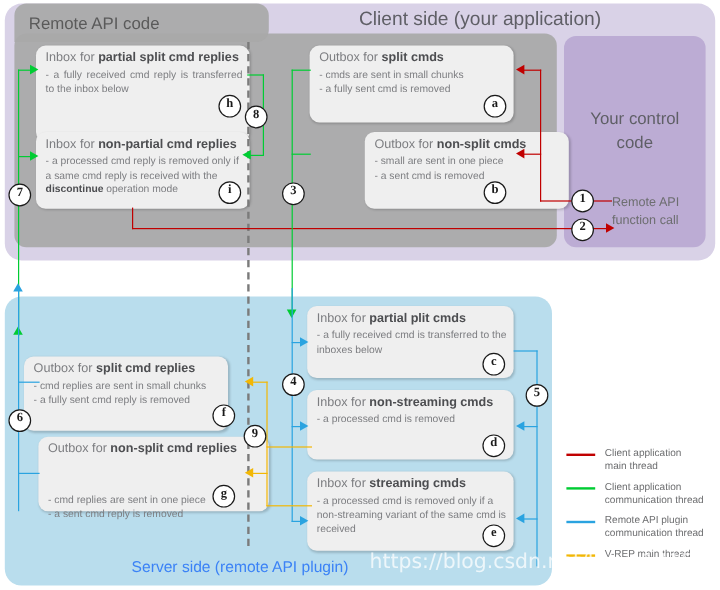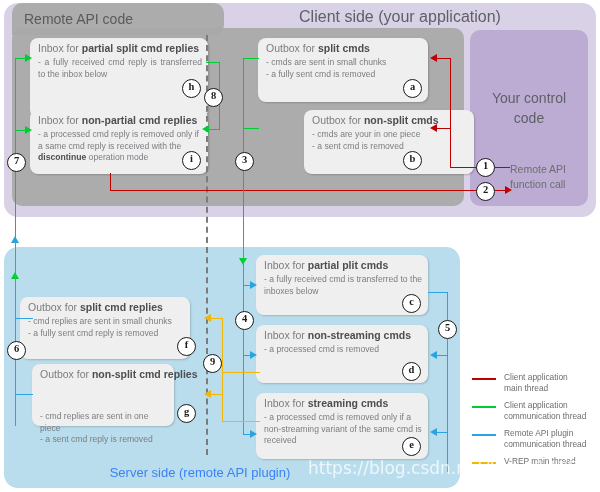--- a/index.html
+++ b/index.html
@@ -122,38 +122,38 @@
   </div>
   <div class="msgbody" style="white-space:pre-line;">- cmds are sent in small chunks
 - a fully sent cmd is removed</div>
 </div>
 <div class="marker" style="left:403px;top:79px;">a</div>
 
 <div class="abs msgbox" style="left:258px;top:110px;width:170px;height:64px;margin-left:46px;">
   <div class="msgtitle">
     <span>Outbox for </span><b>non-split cmds</b>
   </div>
-  <div class="msgbody" style="white-space:pre-line;">- cmds are your in one piece
+  <div class="msgbody" style="white-space:pre-line;">- small are sent in one piece
 - a sent cmd is removed</div>
 </div>
 <div class="marker" style="left:403px;top:151px;">b</div>
 
 <div class="abs" id="server-outer"></div>
 <div class="abs" id="server-title">Server side (remote API plugin)</div>
 
 <div class="abs msgbox" style="left:20px;top:297px;width:170px;height:62px;">
   <div class="msgtitle">
     <span>Outbox for </span><b>split cmd replies</b>
   </div>
   <div class="msgbody" style="white-space:pre-line;">- cmd replies are sent in small chunks
 - a fully sent cmd reply is removed</div>
 </div>
 <div class="marker" style="left:177px;top:337px;">f</div>
 
-<div class="abs msgbox" style="left:32px;top:364px;width:142px;height:62px;">
+<div class="abs msgbox" style="left:32px;top:364px;width:192px;height:62px;">
   <div class="msgtitle">
     <span>Outbox for </span><b>non-split cmd replies</b>
   </div>
   <div class="msgbody" style="white-space:pre-line;margin-top:28px;">- cmd replies are sent in one piece
 - a sent cmd reply is removed</div>
 </div>
 <div class="marker" style="left:177px;top:404px;">g</div>
 
 <div class="abs msgbox" style="left:256px;top:255px;width:172px;height:60px;">
   <div class="msgtitle">

